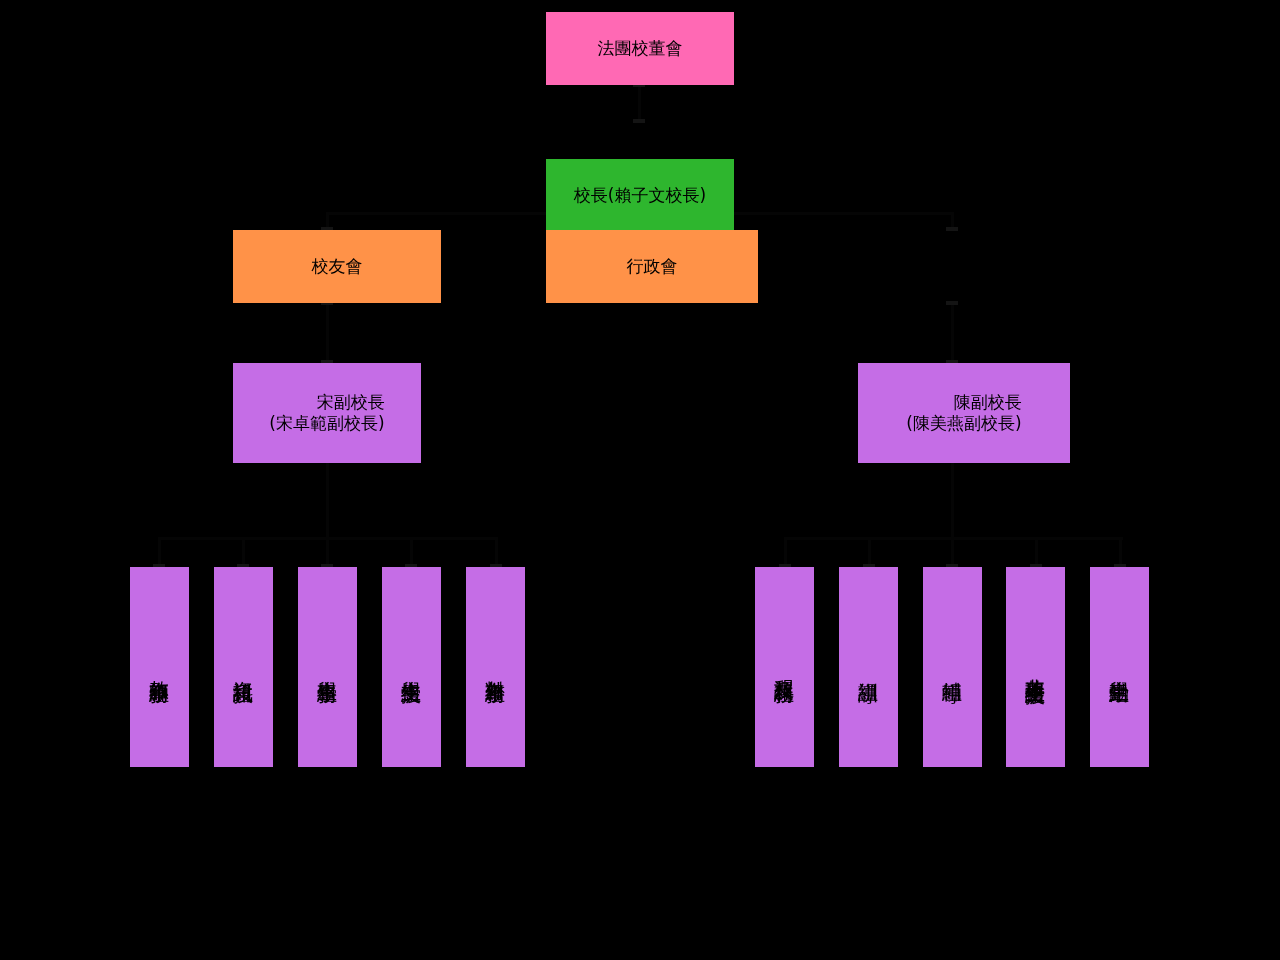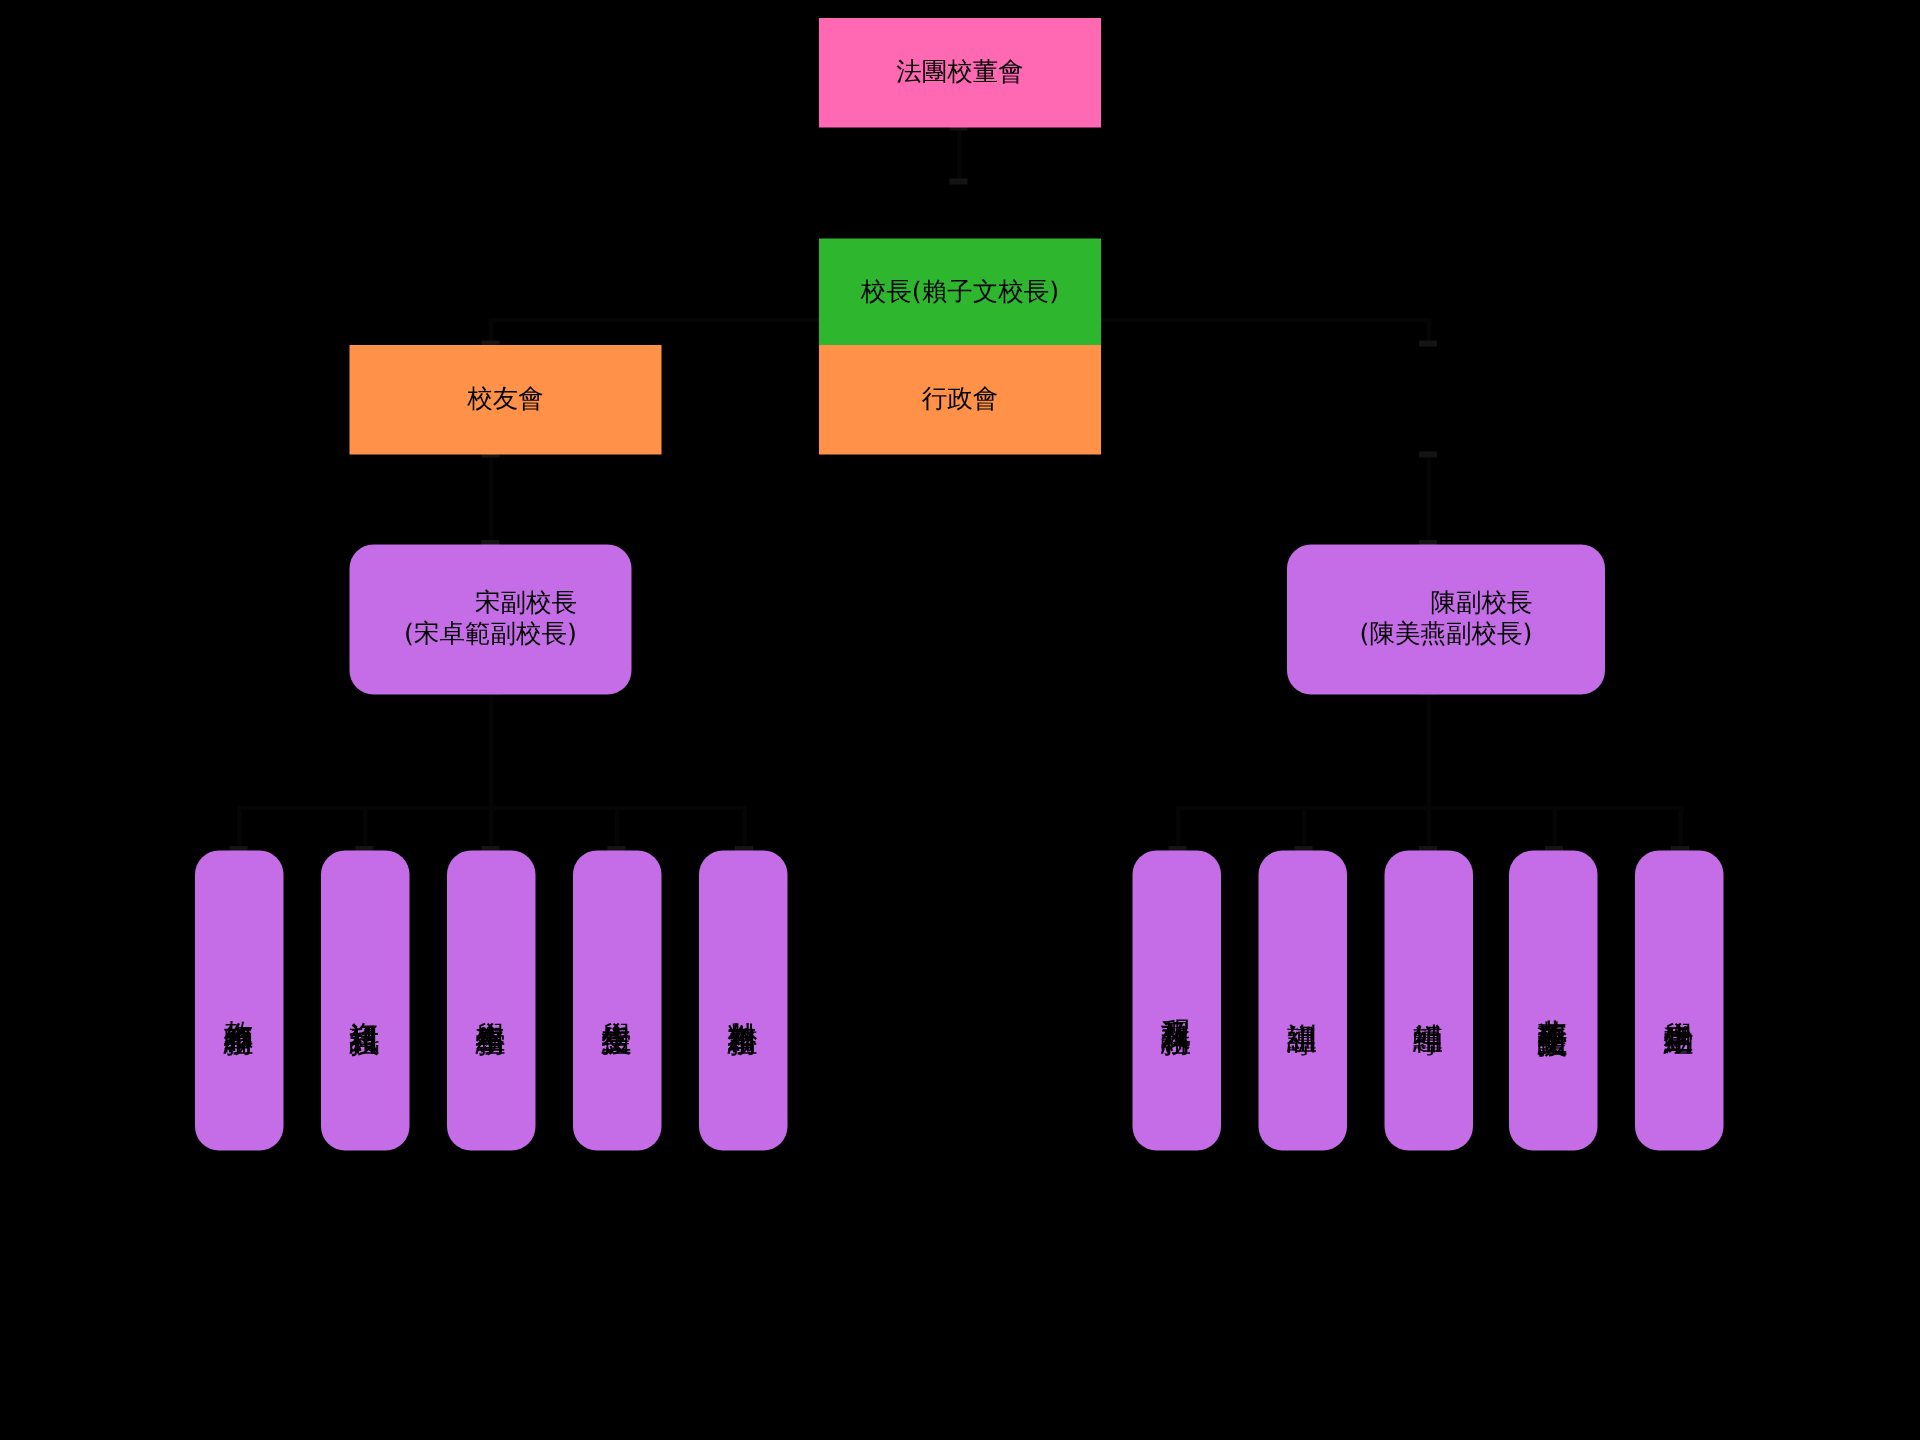--- a/index.html
+++ b/index.html
@@ -39,21 +39,21 @@
     font-size: 20px;
     writing-mode: vertical-rl;
     text-orientation: upright;
     letter-spacing: 1px;
     line-height: 1;
     padding: 6px 2px;
   }
   .c-pink   { background: #ff69b4; }
   .c-green  { background: #2eb62e; }
   .c-orange { background: #ff9248; }
-  .c-purple { background: #c56de6; border-radius: 16px; }
+  .c-purple { background: #c56de6; }
 
   .connector {
     position: absolute;
     background: #050505;
   }
   .stub {
     position: absolute;
     background: #141414;
     width: 12px;
     height: 4px;
@@ -115,21 +115,21 @@
   <div class="stub" style="left:863px; top:564px;"></div>
   <div class="stub" style="left:946px; top:564px;"></div>
   <div class="stub" style="left:1030px; top:564px;"></div>
   <div class="stub" style="left:1114px; top:564px;"></div>
 
   <div class="node node-horizontal c-pink" style="left:546px; top:12px; width:188px; height:73px;">法團校董會</div>
 
   <div class="node node-horizontal c-green" style="left:546px; top:122px; width:188px; height:73px;margin-top:37px;">校長(賴子文校長)</div>
 
   <div class="node node-horizontal c-orange" style="left:233px; top:230px; width:208px; height:73px;">校友會</div>
-  <div class="node node-horizontal c-orange" style="left:546px; top:230px; width:188px; height:73px;">行政會</div>
+  <div class="node node-horizontal c-orange" style="left:546px; top:230px; width:212px; height:73px;">行政會</div>
 
   <div class="node node-horizontal c-purple" style="left:233px; top:363px; width:188px; height:100px;">宋副校長
 (宋卓範副校長)</div>
   <div class="node node-horizontal c-purple" style="left:858px; top:363px; width:212px; height:100px;">陳副校長
 (陳美燕副校長)</div>
 
   <div class="node node-vertical c-purple" style="left:130px; top:567px; width:59px; height:200px;">教師事務組</div>
   <div class="node node-vertical c-purple" style="left:214px; top:567px; width:59px; height:200px;">資訊科技組</div>
   <div class="node node-vertical c-purple" style="left:298px; top:567px; width:59px; height:200px;">學生事務組</div>
   <div class="node node-vertical c-purple" style="left:382px; top:567px; width:59px; height:200px;">學生支援組</div>

